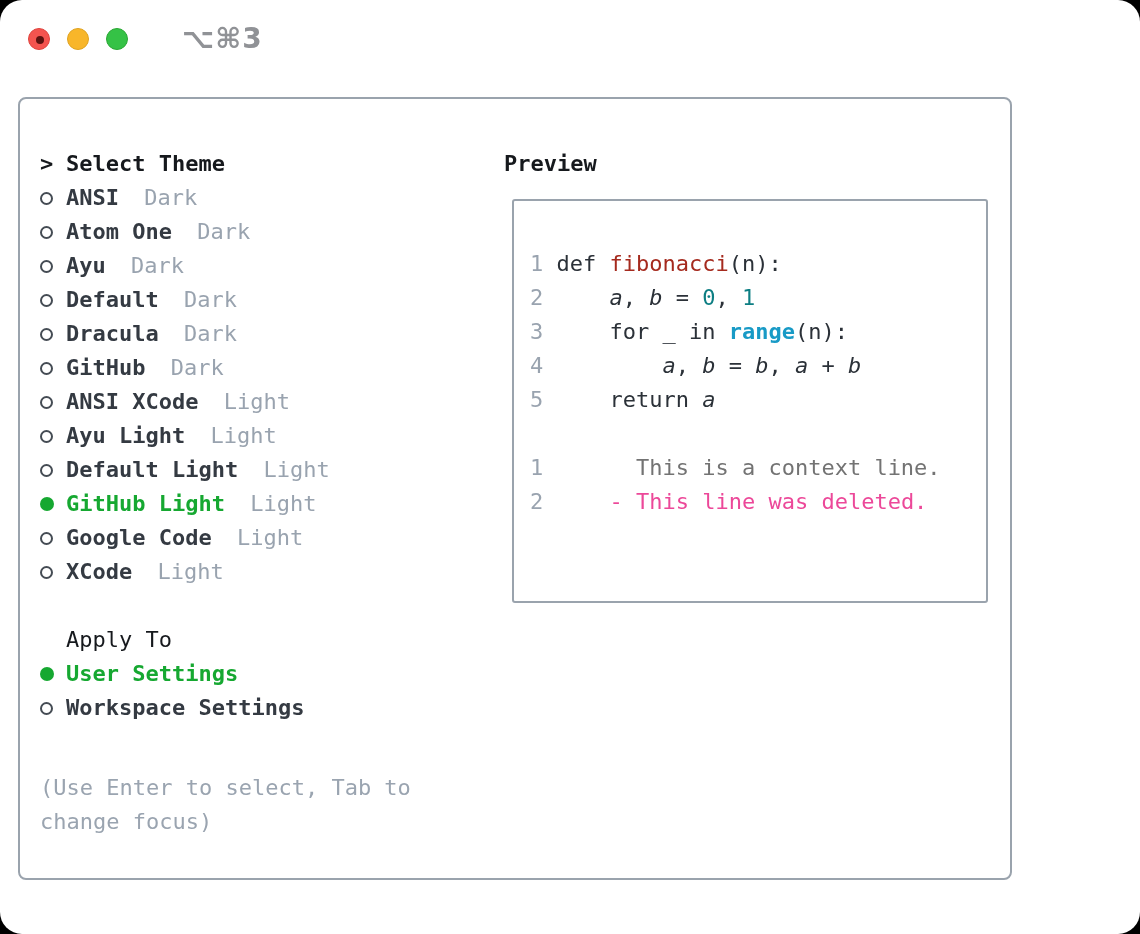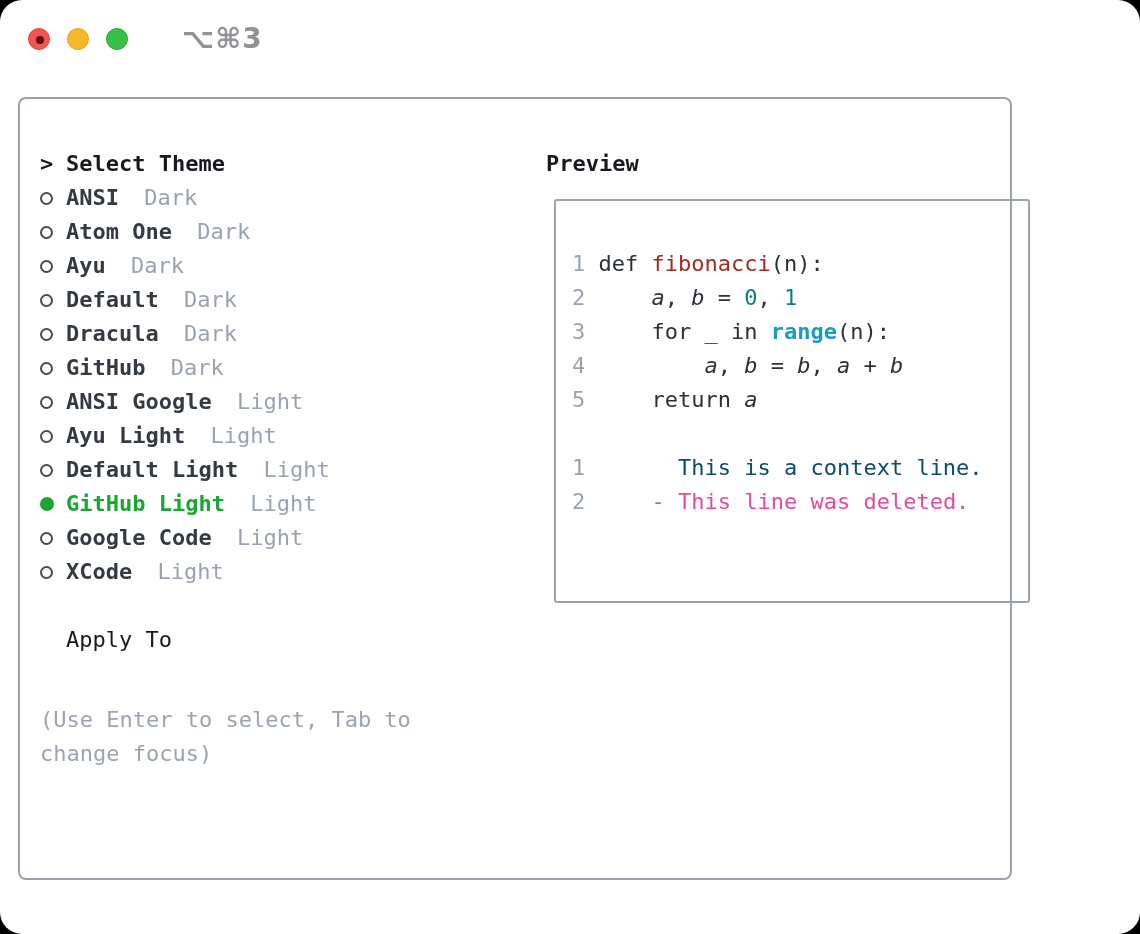--- a/index.html
+++ b/index.html
@@ -20,21 +20,21 @@
     font-family:"DejaVu Sans",sans-serif;letter-spacing:1px;line-height:22px;
   }
   
   .panel{
     position:absolute;left:18px;top:97px;width:994px;height:783px;box-sizing:border-box;
     border:2px solid #9aa3ad;border-radius:8px;
     padding:48px 24px 24px 20px;display:flex;
     font-size:22px;line-height:34px;color:#343a42;
   }
   .left-col{width:464px;flex:none;}
-  .right-col{flex:1;margin-left:42px;}
+  .right-col{flex:1;}
   .row{display:flex;align-items:center;height:34px;white-space:pre;}
   .row.blank{height:34px;}
   .gutter{width:26px;flex:none;display:flex;align-items:center;}
   .prompt{font-weight:bold;color:#16191d;}
   .list-title{font-weight:bold;color:#16191d;}
   .section-title{color:#16191d;}
   .ring{width:13px;height:13px;border-radius:50%;border:2px solid #454c54;box-sizing:border-box;}
   .dot{width:14px;height:14px;border-radius:50%;background:#16a831;box-sizing:border-box;}
   .theme-name{color:#343a42;font-weight:bold;}
   .theme-name.sel{color:#16a831;}
@@ -46,21 +46,21 @@
     margin-top:18px;margin-left:8px;width:476px;height:404px;box-sizing:border-box;
     border:2px solid #9aa3ad;border-radius:3px;padding:46px 0 0 16px;overflow:hidden;
   }
   .pline{height:34px;white-space:pre;}
   .tok-lineno{color:#99a3af;}
   .tok-plain{color:#2b3138;}
   .tok-func{color:#a52a1e;}
   .tok-num{color:#0d7e83;}
   .tok-builtin{color:#189ac6;font-weight:bold;}
   .tok-var{color:#2b3138;font-style:italic;}
-  .tok-context{color:#0c4a6e;}
+  .tok-context{color:#737373;}
   .tok-deleted{color:#ec4899;}
   .tok-added{color:#13b722;}
 </style>
 </head>
 <body>
 
 <div class="window">
 
   <div class="titlebar">
     <span class="light red"></span>
@@ -77,34 +77,38 @@
         <span class="list-title">Select Theme</span>
       </div>
 
       <div id="theme-list">
           <div class="row"><span class="gutter"><span class="ring"></span></span><span class="theme-name">ANSI</span><span class="theme-tag"> Dark</span></div>
           <div class="row"><span class="gutter"><span class="ring"></span></span><span class="theme-name">Atom One</span><span class="theme-tag"> Dark</span></div>
           <div class="row"><span class="gutter"><span class="ring"></span></span><span class="theme-name">Ayu</span><span class="theme-tag"> Dark</span></div>
           <div class="row"><span class="gutter"><span class="ring"></span></span><span class="theme-name">Default</span><span class="theme-tag"> Dark</span></div>
           <div class="row"><span class="gutter"><span class="ring"></span></span><span class="theme-name">Dracula</span><span class="theme-tag"> Dark</span></div>
           <div class="row"><span class="gutter"><span class="ring"></span></span><span class="theme-name">GitHub</span><span class="theme-tag"> Dark</span></div>
-          <div class="row"><span class="gutter"><span class="ring"></span></span><span class="theme-name">ANSI Google</span><span class="theme-tag"> Light</span></div>
+          <div class="row"><span class="gutter"><span class="ring"></span></span><span class="theme-name">ANSI XCode</span><span class="theme-tag"> Light</span></div>
           <div class="row"><span class="gutter"><span class="ring"></span></span><span class="theme-name">Ayu Light</span><span class="theme-tag"> Light</span></div>
           <div class="row"><span class="gutter"><span class="ring"></span></span><span class="theme-name">Default Light</span><span class="theme-tag"> Light</span></div>
           <div class="row"><span class="gutter"><span class="dot"></span></span><span class="theme-name sel">GitHub Light</span><span class="theme-tag"> Light</span></div>
           <div class="row"><span class="gutter"><span class="ring"></span></span><span class="theme-name">Google Code</span><span class="theme-tag"> Light</span></div>
           <div class="row"><span class="gutter"><span class="ring"></span></span><span class="theme-name">XCode</span><span class="theme-tag"> Light</span></div>
         </div>
 
       <div class="row blank"></div>
       <div class="row">
         <span class="gutter"></span>
         <span class="section-title">Apply To</span>
       </div>
 
+      <div id="apply-list">
+          <div class="row"><span class="gutter"><span class="dot"></span></span><span class="theme-name sel">User Settings</span></div>
+          <div class="row"><span class="gutter"><span class="ring"></span></span><span class="theme-name">Workspace Settings</span></div>
+        </div>
 
       <div class="hint">(Use Enter to select, Tab to change focus)</div>
     </div>
 
     <div class="right-col">
       <div class="preview-title">Preview</div>
       <div class="preview-box" id="preview-box">
           <div class="pline"><span class="tok-lineno">1 </span><span class="tok-plain">def </span><span class="tok-func">fibonacci</span><span class="tok-plain">(n):</span></div>
           <div class="pline"><span class="tok-lineno">2 </span><span class="tok-plain">    </span><span class="tok-var">a</span><span class="tok-plain">, </span><span class="tok-var">b</span><span class="tok-plain"> = </span><span class="tok-num">0</span><span class="tok-plain">, </span><span class="tok-num">1</span></div>
           <div class="pline"><span class="tok-lineno">3 </span><span class="tok-plain">    for _ in </span><span class="tok-builtin">range</span><span class="tok-plain">(n):</span></div>

